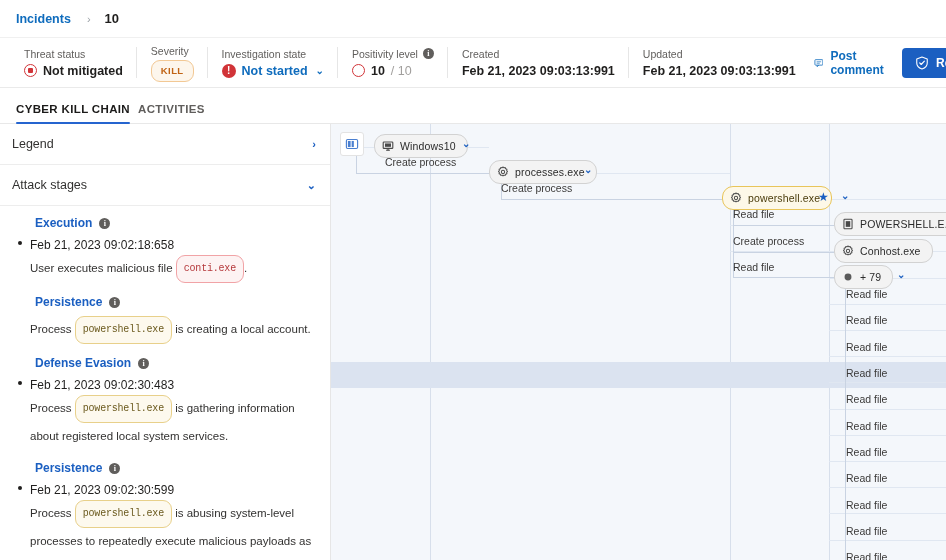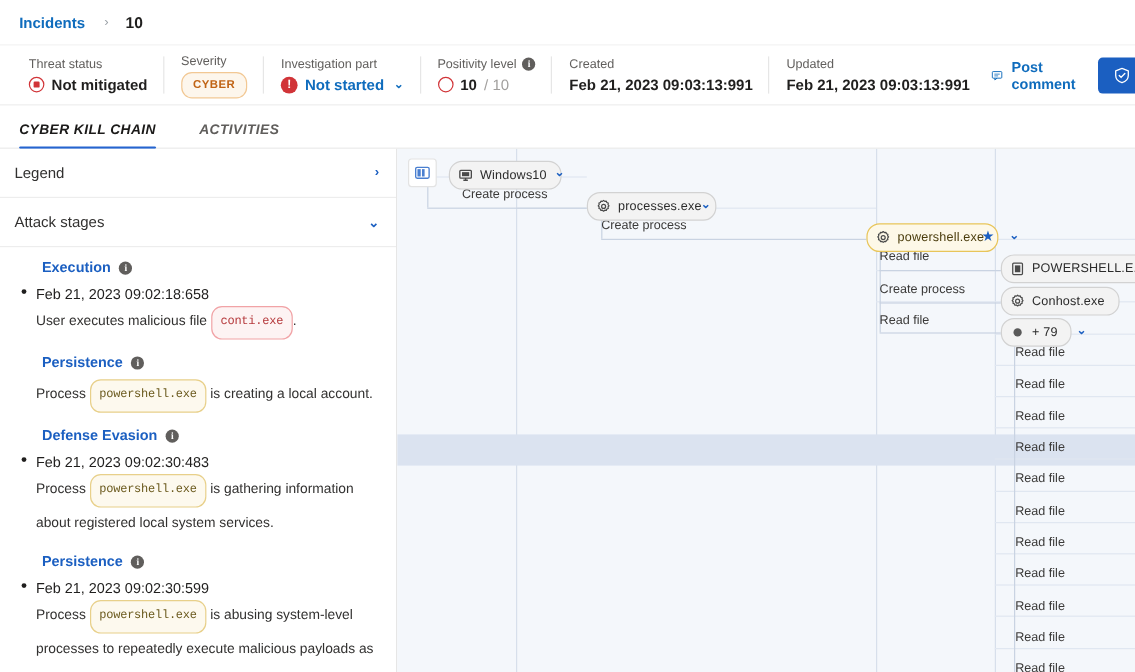--- a/index.html
+++ b/index.html
@@ -191,25 +191,24 @@
     cursor: pointer;
     font-family: "Liberation Sans", sans-serif;
     white-space: nowrap;
   }
 
   
   #tabs {
     height: 36px;
     display: flex;
     align-items: flex-end;
-    gap: 36px;
+    gap: 8px;
     padding: 0 16px;
     background: #ffffff;
     border-bottom: 1px solid #e8e8e8;
-    font-style: italic;
   }
   .tab {
     font-size: 11.5px;
     font-weight: 600;
     letter-spacing: .35px;
     color: #605e5c;
     padding-bottom: 8px;
     cursor: pointer;
     position: relative;
   }
@@ -437,26 +436,26 @@
     <div class="sum-label">Threat status</div>
     <div class="sum-value">
       <span class="ico-threat"></span>
       <span>Not mitigated</span>
     </div>
   </div>
 
   <div class="sum-cell divided">
     <div class="sum-label">Severity</div>
     <div class="sum-value">
-      <span class="badge-high">CYBER</span>
+      <span class="badge-high">KILL</span>
     </div>
   </div>
 
   <div class="sum-cell divided">
-    <div class="sum-label">Investigation part</div>
+    <div class="sum-label">Investigation state</div>
     <div class="sum-value">
       <span class="ico-alert">!</span>
       <span class="link-blue">Not started</span>
       <span class="chev">⌄</span>
     </div>
   </div>
 
   <div class="sum-cell divided">
     <div class="sum-label">
       <span>Positivity level</span>

